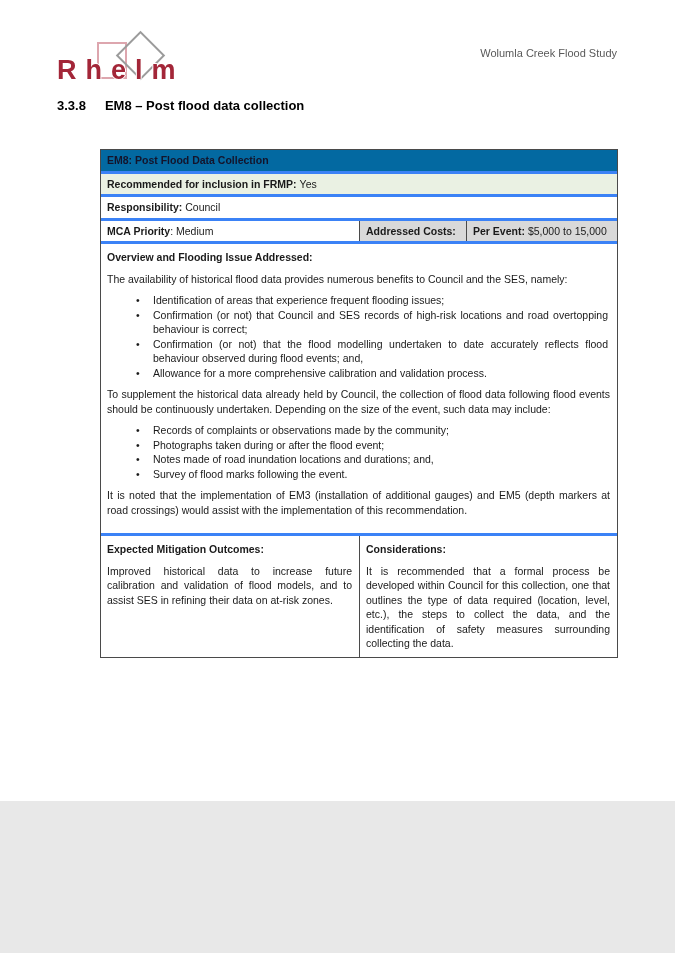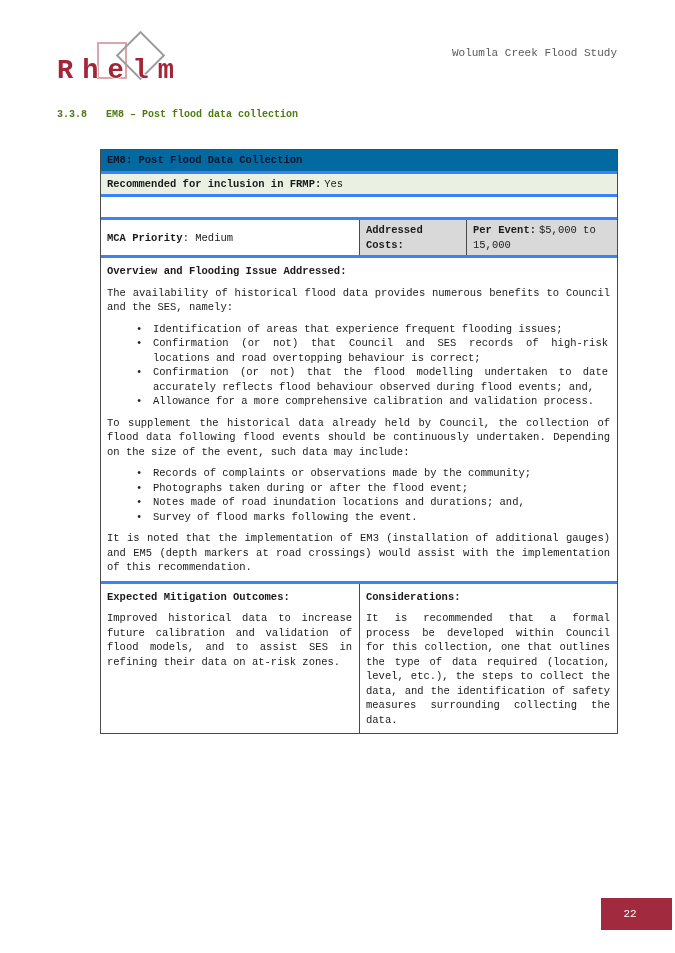--- a/index.html
+++ b/index.html
@@ -1,21 +1,21 @@
 <!DOCTYPE html>
 <html><head>
 <meta charset="utf-8">
 <style>
   * { margin:0; padding:0; box-sizing:border-box; }
   html,body { background:#e8e8e8; }
   .page {
     position:relative;
-    width:675px; height:953px;
+    width:675px; height:801px;
     background:#ffffff;
-    font-family:Liberation Mono, monospace;
+    font-family:Liberation Sans, sans-serif;
     color:#1a1a1a;
     margin:0 auto;
     overflow:hidden;
   }
 
   
   .logo { position:absolute; left:57px; top:30px; width:150px; height:56px; }
   .logo-square {
     position:absolute; left:40px; top:12px;
     width:30px; height:37px;
@@ -36,22 +36,22 @@
     z-index:2;
     text-shadow:-1px 0 #fff, 1px 0 #fff, 0 1px #fff, 0 -1px #fff;
   }
   .doc-title {
     position:absolute; right:58px; top:47px;
     font-size:11px; color:#595959;
   }
 
   
   .section-heading {
-    position:absolute; left:57px; top:109px;
-    font-size:10px; font-weight:600; color:#4d7c0f;
+    position:absolute; left:57px; top:98px;
+    font-size:13px; font-weight:600; color:#000000;
   }
   .section-heading .num { margin-right:19px; }
 
   
   .doc-table {
     position:absolute; left:100px; top:149px; width:518px;
     border:1px solid #4a4a4a;
     font-size:10.5px; line-height:1.38;
   }
   .t-row { border-top:3px solid #3b82f6; display:flex; }
@@ -120,20 +120,23 @@
       <div class="cell">EM8: Post Flood Data Collection</div>
     </div>
 
     <div class="t-row frmp-row">
       <div class="cell">
         <b class="lbl">Recommended for inclusion in FRMP:</b><span class="val">Yes</span>
       </div>
     </div>
 
     <div class="t-row info-row">
+      <div class="cell c-flex">
+        <span><b class="lbl">Responsibility:</b><span class="val">Council</span></span>
+      </div>
     </div>
 
     <div class="t-row info-row">
       <div class="cell c-w258">
         <span><b class="lbl">MCA Priority</b><span class="val-tight">: Medium</span></span>
       </div>
       <div class="cell c-w107 gray">
         <b class="lbl">Addressed Costs:</b>
       </div>
       <div class="cell c-flex gray">

